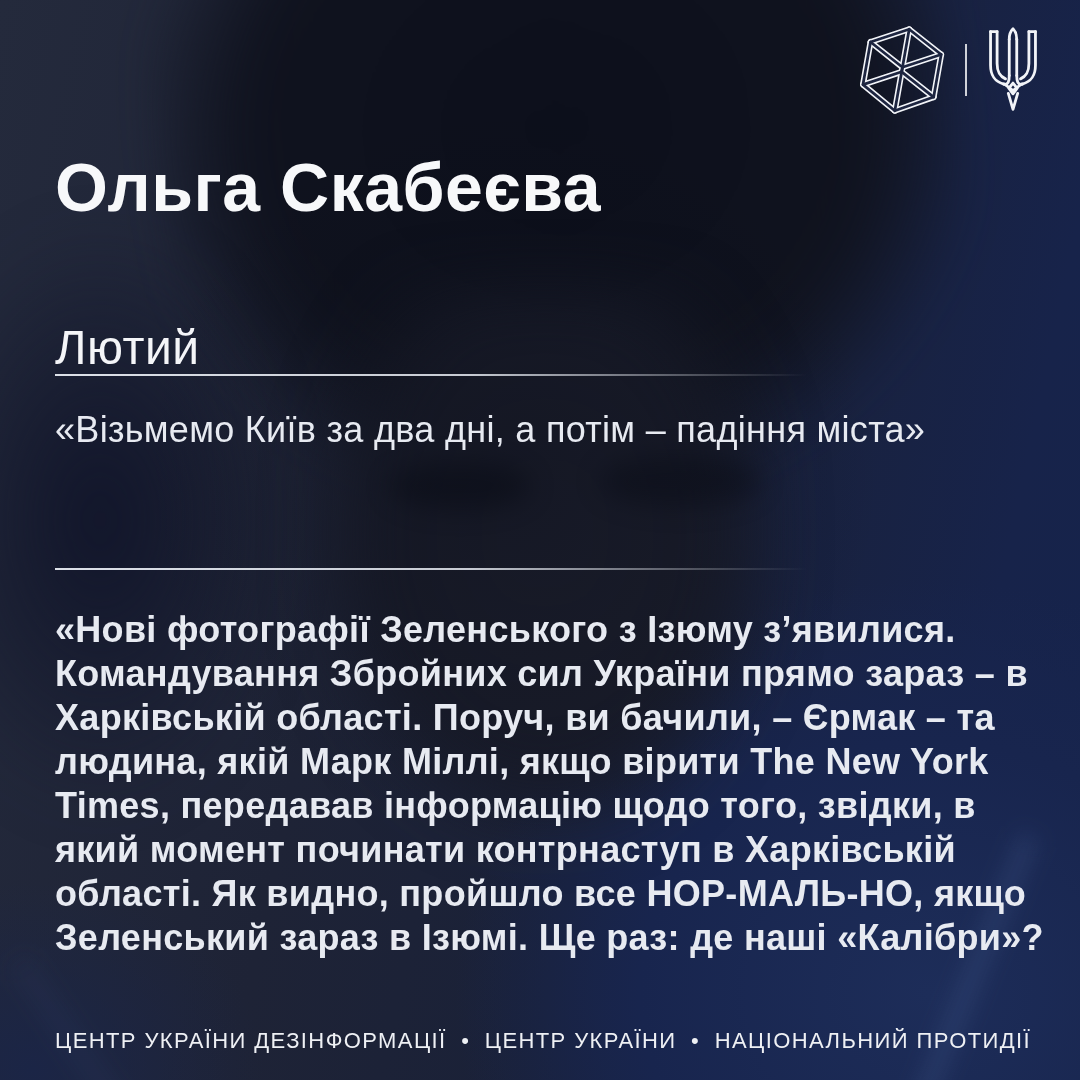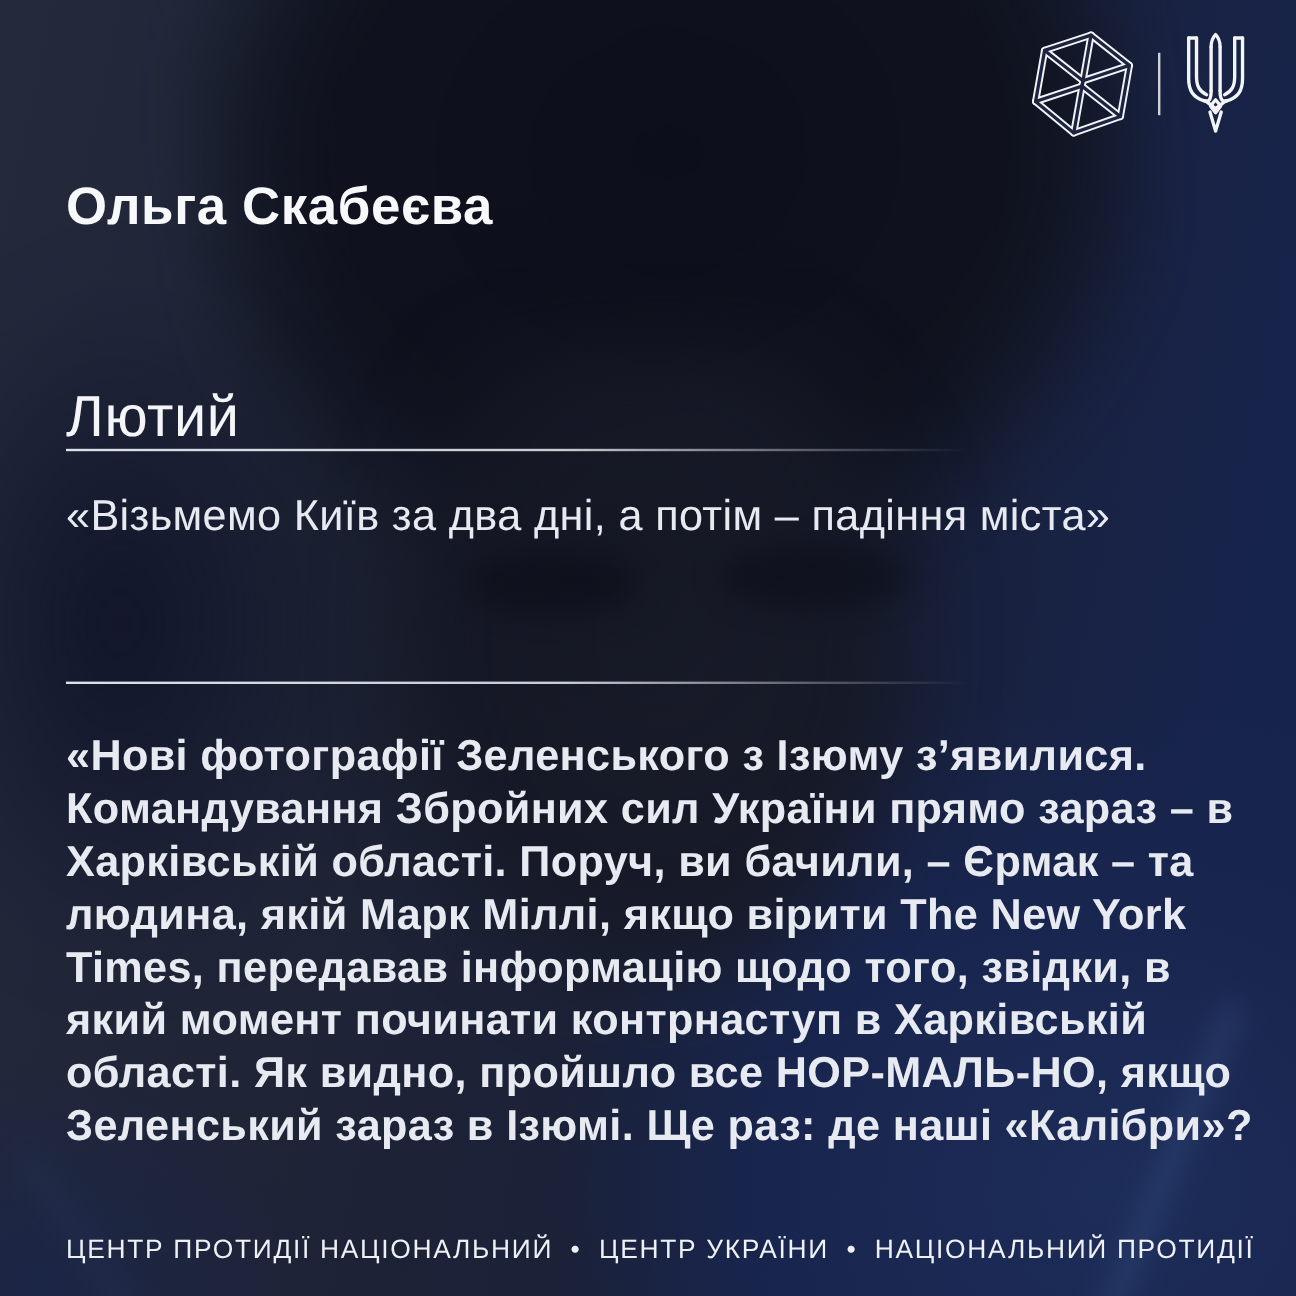--- a/index.html
+++ b/index.html
@@ -61,21 +61,21 @@
   }
   
   .content{position:absolute;inset:0;z-index:2;}
   .logos{
     position:absolute;top:24px;right:38px;
     display:flex;align-items:center;gap:17px;
   }
   .logo-sep{width:2px;height:52px;background:rgba(255,255,255,.8);}
   .page-title{
     position:absolute;left:55px;top:148px;margin:0;
-    font-size:44px;font-weight:bold;letter-spacing:.5px;
+    font-size:68px;font-weight:bold;letter-spacing:.5px;
     color:#f7f8fa;
   }
   .section-month{
     position:absolute;left:55px;margin:0;
     font-size:48px;font-weight:500;letter-spacing:.5px;
     color:#f4f5f8;
   }
   .month-feb{top:320px;}
   .month-sep{top:516px;}
   .rule{
@@ -174,21 +174,21 @@
     <p class="quote quote-sep">«Нові фотографії Зеленського з Ізюму з’явилися.
 Командування Збройних сил України прямо зараз – в
 Харківській області. Поруч, ви бачили, – Єрмак – та
 людина, якій Марк Міллі, якщо вірити The New York
 Times, передавав інформацію щодо того, звідки, в
 який момент починати контрнаступ в Харківській
 області. Як видно, пройшло все НОР-МАЛЬ-НО, якщо
 Зеленський зараз в Ізюмі. Ще раз: де наші «Калібри»?</p>
 
     <div class="footer">
-      <span>ЦЕНТР ПРОТИДІЇ НАЦІОНАЛЬНИЙ</span>
+      <span>ЦЕНТР УКРАЇНИ ДЕЗІНФОРМАЦІЇ</span>
       <span class="sep">•</span>
       <span>ЦЕНТР УКРАЇНИ</span>
       <span class="sep">•</span>
       <span>НАЦІОНАЛЬНИЙ ПРОТИДІЇ</span>
     </div>
 
   </div>
 </div>
 
 </body></html>

